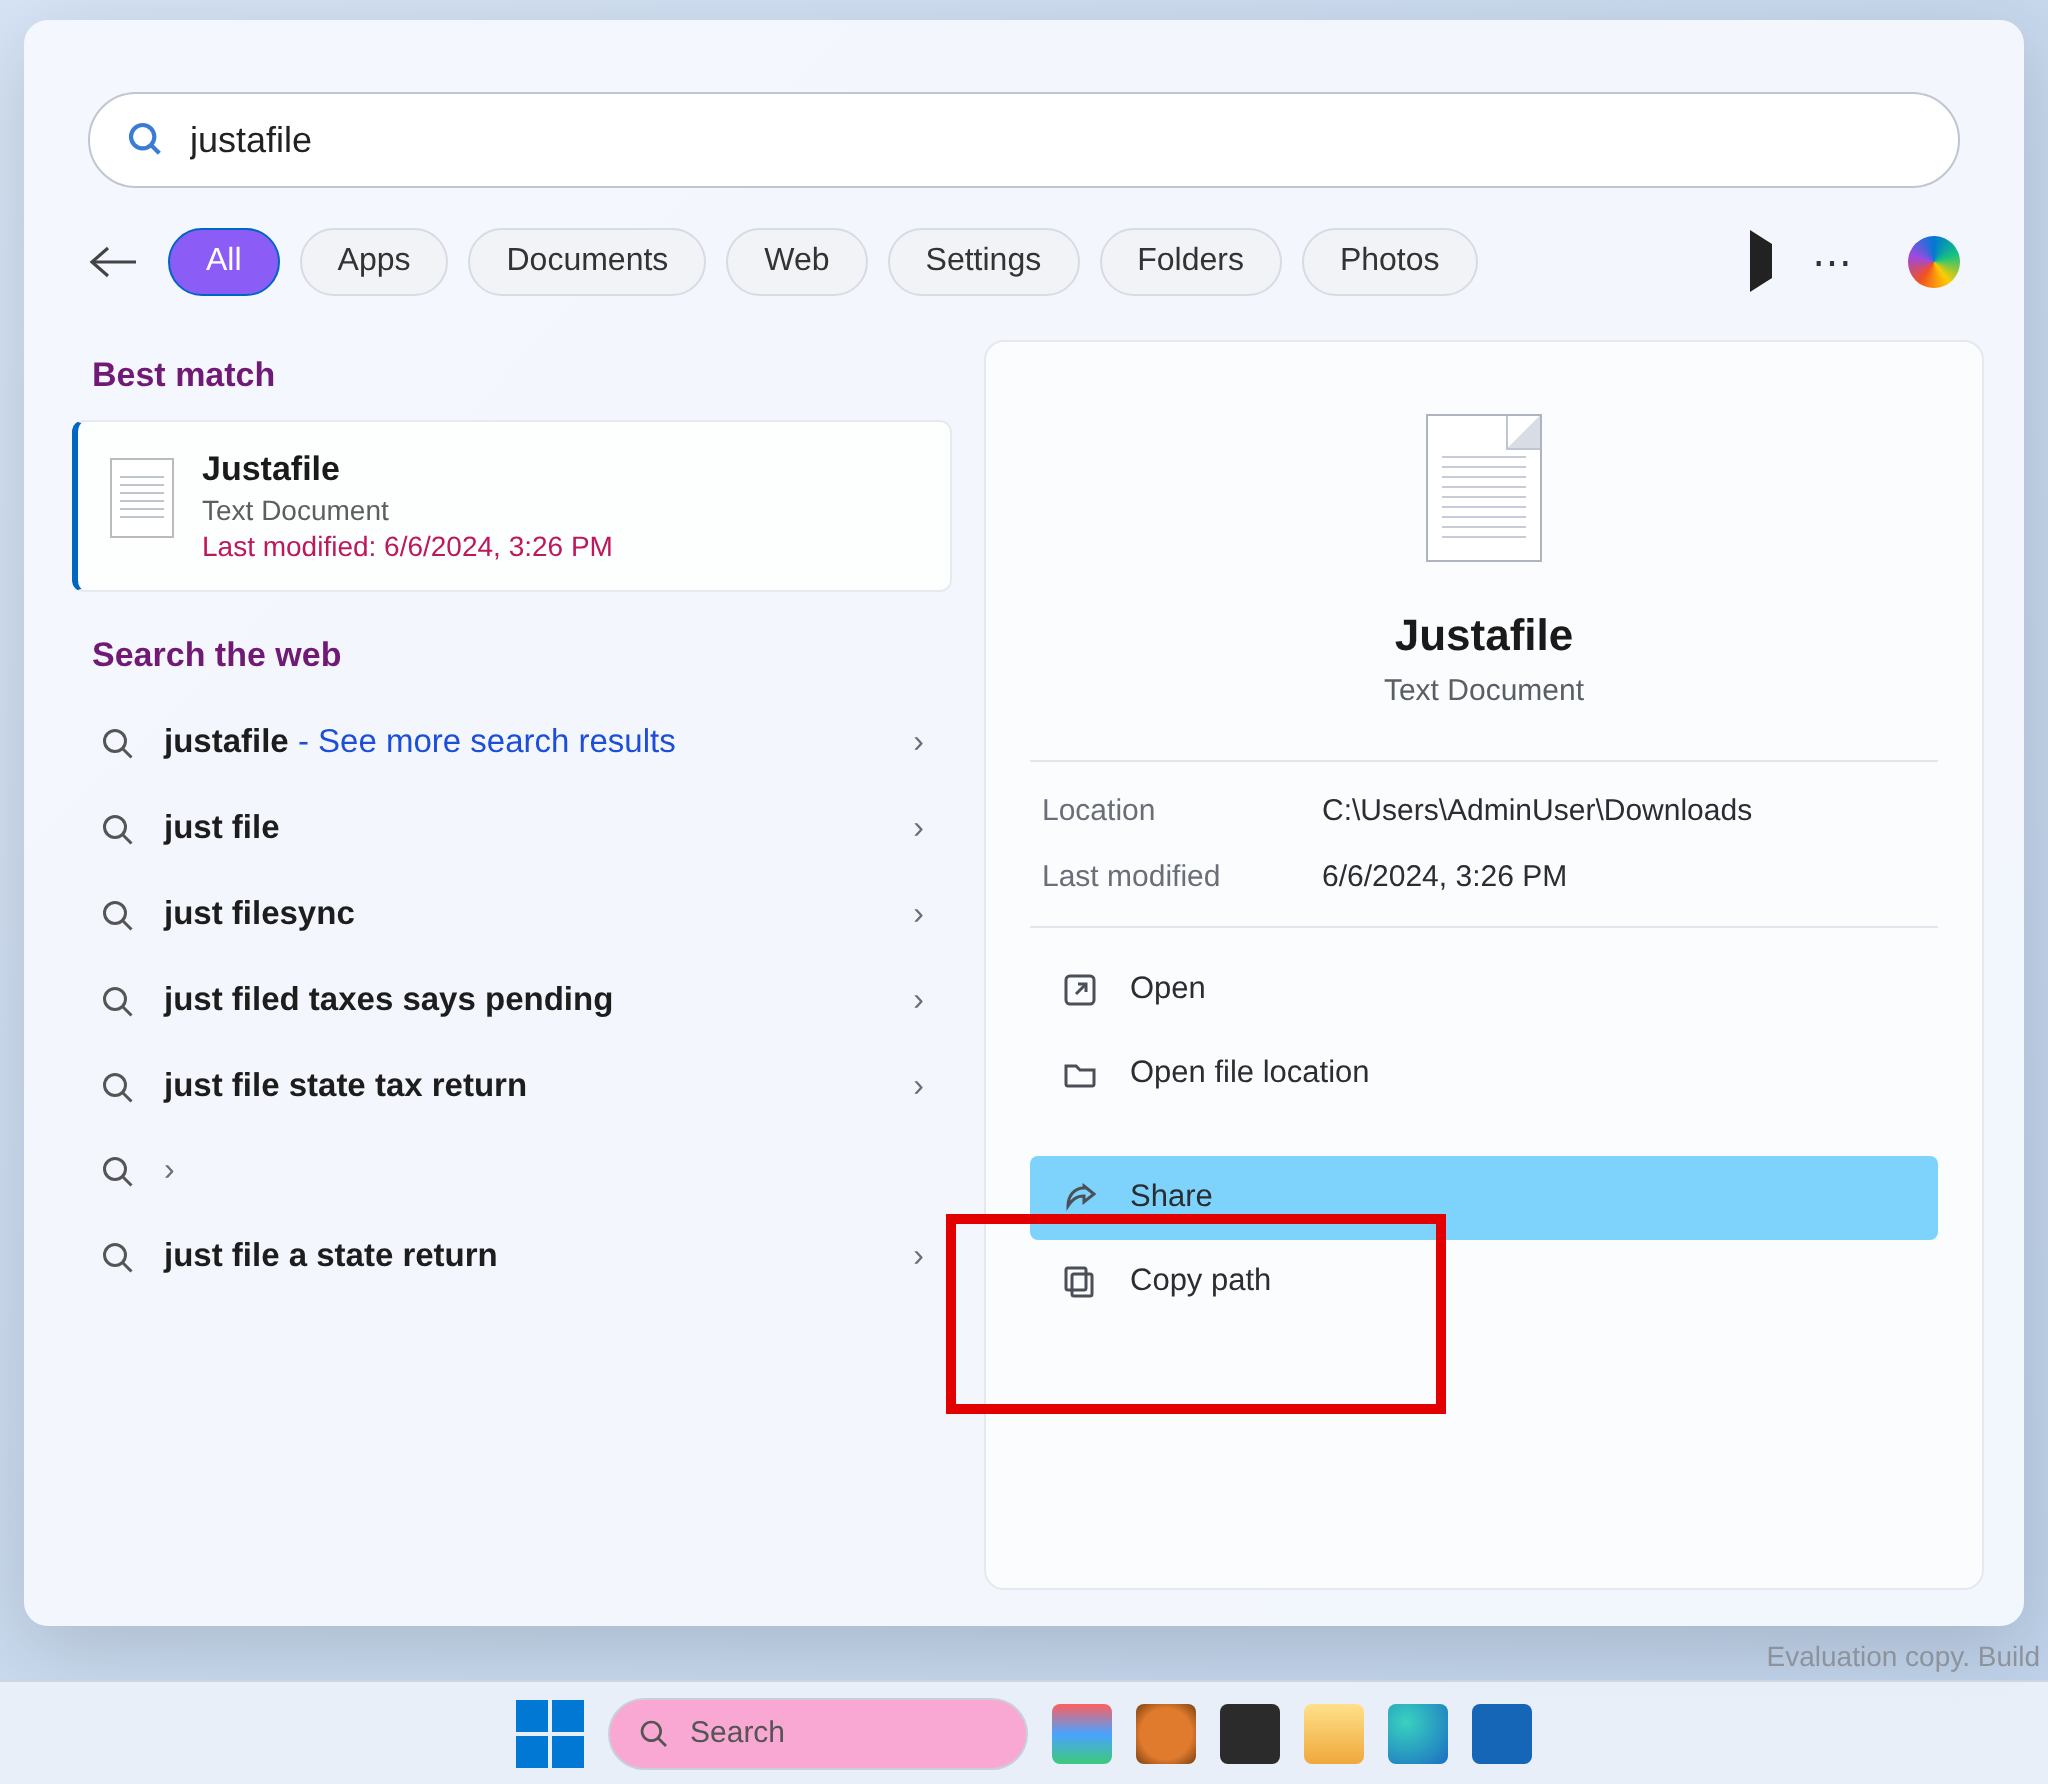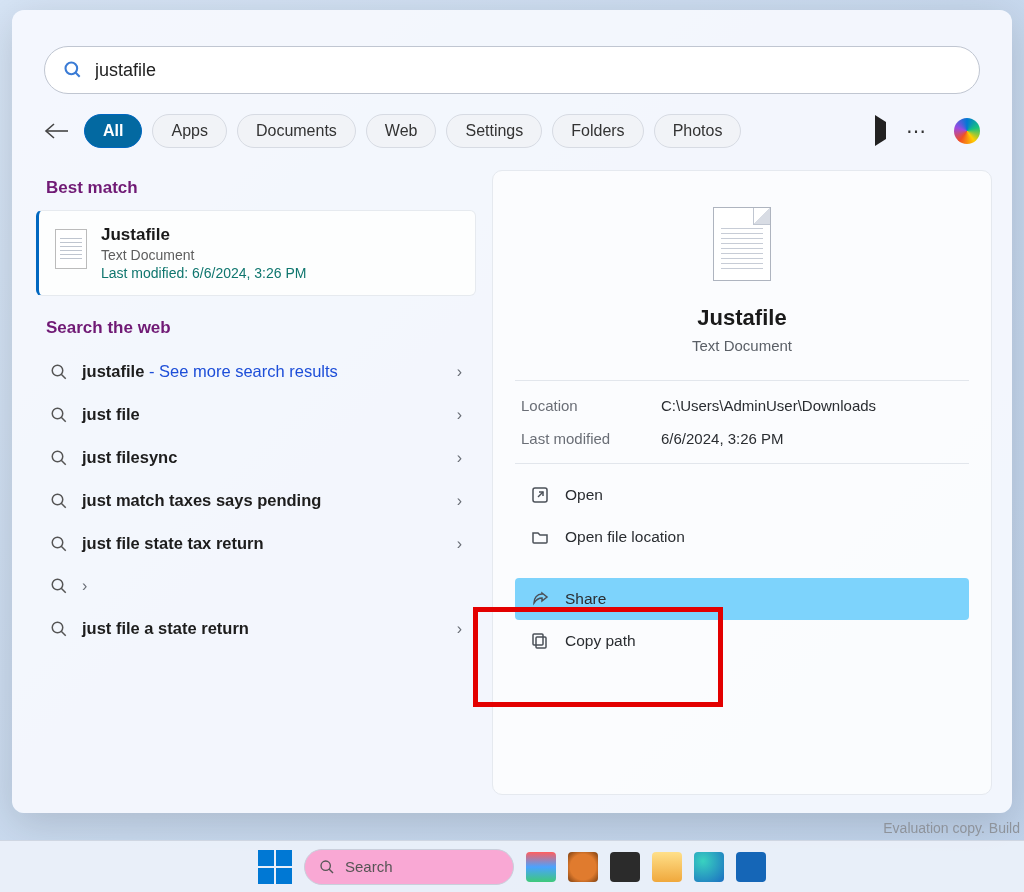--- a/index.html
+++ b/index.html
@@ -61,24 +61,24 @@
   .pill {
     padding: 7px 18px;
     border-radius: 20px;
     background: #f1f3f7;
     border: 1px solid #d7dbe3;
     font-size: 16px;
     color: #333;
     cursor: pointer;
   }
   .pill.active {
-    background: #0369a1;
+    background: #8b5cf6;
     border-color: #0067c0;
     color: #fff;
-    font-weight: 700;
+    font-weight: 400;
   }
   .filters .spacer { flex: 1; }
   .tri-play {
     width: 0; height: 0;
     border-left: 11px solid #222;
     border-top: 7px solid transparent;
     border-bottom: 7px solid transparent;
   }
   .ellipsis { font-size: 20px; color: #333; letter-spacing: 2px; padding: 0 10px; cursor: pointer; }
   .copilot {
@@ -121,21 +121,21 @@
     margin-top: 4px;
   }
   .doc-icon::after {
     content: "";
     position: absolute;
     left: 4px; right: 4px; top: 8px; bottom: 6px;
     background: repeating-linear-gradient(#bfc5cf 0 1px, transparent 1px 4px);
   }
   .best-title { font-size: 17px; font-weight: 600; color: #1a1a1a; margin-bottom: 2px; }
   .best-sub { font-size: 14px; color: #5e5e5e; }
-  .best-meta { font-size: 14px; color: #0f766e; margin-top: 2px; }
+  .best-meta { font-size: 14px; color: #be185d; margin-top: 2px; }
   .sugg {
     display: flex;
     align-items: center;
     padding: 12px 14px;
     margin: 0 4px;
     border-radius: 5px;
     cursor: pointer;
     gap: 14px;
   }
   .sugg .mag { width: 18px; height: 18px; color: #555; }
@@ -323,21 +323,21 @@
             <line x1="21" y1="21" x2="15" y2="15"></line>
           </svg>
         <span class="t">just filesync</span>
         <span class="chev">›</span>
       </div>
       <div class="sugg">
         <svg class="mag" viewBox="0 0 24 24" fill="none" stroke="currentColor" stroke-width="2">
             <circle cx="10" cy="10" r="7"></circle>
             <line x1="21" y1="21" x2="15" y2="15"></line>
           </svg>
-        <span class="t">just match taxes says pending</span>
+        <span class="t">just filed taxes says pending</span>
         <span class="chev">›</span>
       </div>
       <div class="sugg">
         <svg class="mag" viewBox="0 0 24 24" fill="none" stroke="currentColor" stroke-width="2">
             <circle cx="10" cy="10" r="7"></circle>
             <line x1="21" y1="21" x2="15" y2="15"></line>
           </svg>
         <span class="t">just file state tax return</span>
         <span class="chev">›</span>
       </div>

